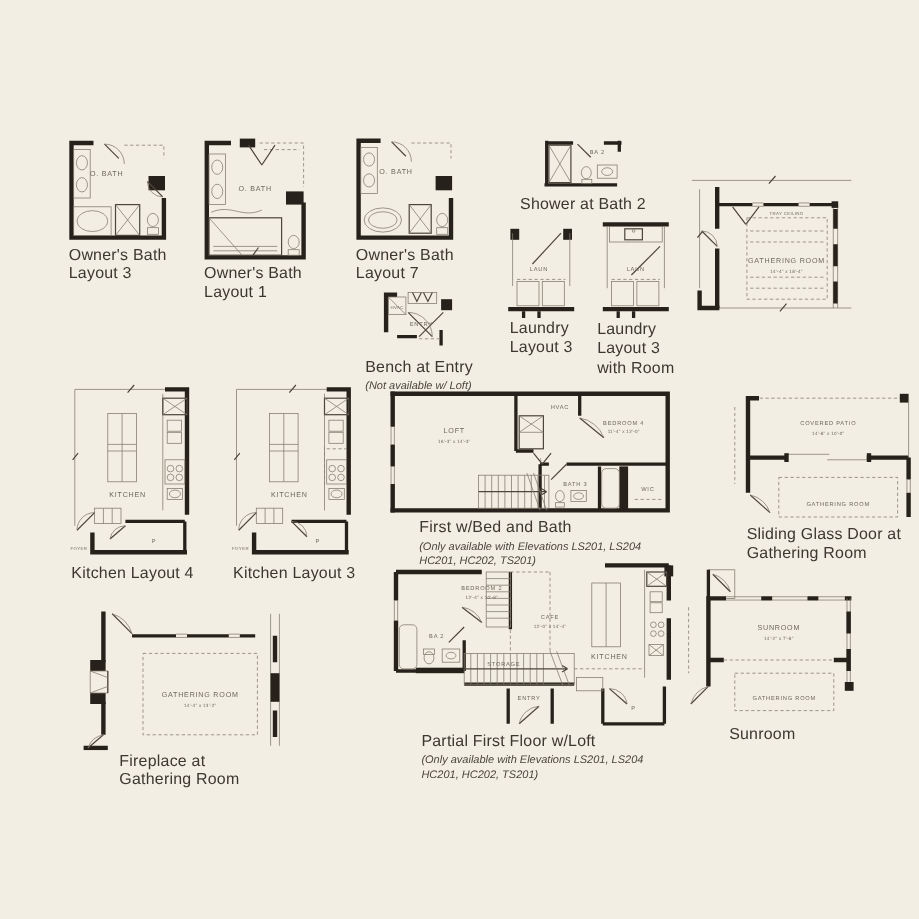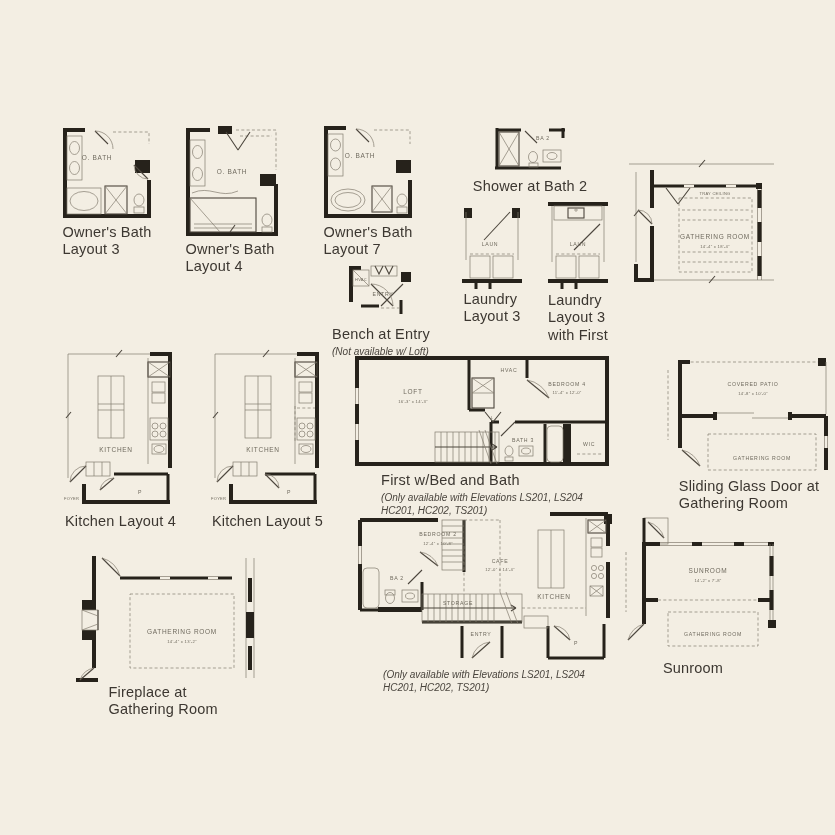--- a/index.html
+++ b/index.html
@@ -74,21 +74,21 @@
         <rect class="mid" x="10" y="74" width="66" height="34"></rect>
         <path class="thin" d="M14 100 H72 M14 104 H72 M10 74 L40 108"></path>
         <ellipse class="thin" cx="87" cy="96" rx="5" ry="6"></ellipse>
           <rect class="thin" x="82" y="103" width="10" height="5"></rect>
         <path class="mid" d="M50 108 l5 -7"></path>
       </g>
       <text class="rm" x="52" y="50" text-anchor="middle">O. BATH</text>
     </svg>
     <figcaption>
       <span class="cl">Owner's Bath</span>
-      <span class="cl">Layout 4</span>
+      <span class="cl">Layout 1</span>
     </figcaption>
   </figure>
 
   <figure class="plan" style="left:309px; top:122px; width:118px;">
     <svg width="100" height="100" viewBox="0 0 100 100">
       <g>
         <path class="wall" d="M8 6 H28 M8 4 V96 M6 94 H92 M92 96 V58"></path>
         <rect class="fill" x="78" y="38" width="15" height="13"></rect>
       </g>
       <g>
@@ -198,21 +198,21 @@
         <path class="mid" d="M54 26 L28 52"></path>
         <path class="thin dash" d="M10 56 H54"></path>
         <rect class="thin" x="10" y="58" width="20" height="22"></rect>
           <rect class="thin" x="33" y="58" width="20" height="22"></rect>
       </g>
       <text class="sm" x="32" y="48" text-anchor="middle">LAUN</text>
     </svg>
     <figcaption>
       <span class="cl">Laundry</span>
       <span class="cl">Layout 3</span>
-      <span class="cl">with First</span>
+      <span class="cl">with Room</span>
     </figcaption>
   </figure>
 
   <figure class="plan" style="left:308px; top:262px; width:146px;">
     <svg width="72" height="62" viewBox="0 0 72 62">
       <g>
         <path class="wall" d="M6 4 V40 M6 6 H16"></path>
         <rect class="fill" x="56" y="10" width="10" height="10"></rect>
         <path class="w3" d="M16 44 H34 M56 38 V52"></path>
         <path class="thin dash" d="M36 46 H56"></path>
@@ -304,21 +304,21 @@
         <path class="mid" d="M60 128 L74 142"></path>
           <path class="thin" d="M74 142 A14 14 0 0 0 60 128"></path>
         <path class="mid" d="M28 120 L12 136"></path>
           <path class="thin" d="M12 136 A16 16 0 0 1 28 120"></path>
       </g>
       <text class="rm" x="58" y="106" text-anchor="middle">KITCHEN</text>
       <text class="sm" x="84" y="148" text-anchor="middle">P</text>
       <text class="xs" x="6" y="154" text-anchor="start">FOYER</text>
     </svg>
     <figcaption>
-      <span class="cl">Kitchen Layout 5</span>
+      <span class="cl">Kitchen Layout 3</span>
     </figcaption>
   </figure>
 
   <figure class="plan" style="left:351px; top:352px; width:262px;">
     <svg width="262" height="118" viewBox="0 0 262 118">
       <g>
         <path class="wall" d="M4 6 H258 M4 112 H258 M256 4 V114"></path>
         <path class="wall" d="M6 4 V36 M6 52 V72 M6 88 V114"></path>
         <path class="thin" d="M4.5 36 V52 M7.5 36 V52 M4.5 72 V88 M7.5 72 V88"></path>
         <path class="w3" d="M118 6 V58 M118 58 H134 M176 6 V26"></path>
@@ -468,20 +468,21 @@
       <text class="dims" x="88" y="38.5" text-anchor="middle">12'-4" x 10'-8"</text>
       <text class="sm" x="47" y="74" text-anchor="middle">BA 2</text>
       <text class="sm" x="150" y="57" text-anchor="middle">CAFE</text>
       <text class="dims" x="150" y="65" text-anchor="middle">12'-0" x 14'-4"</text>
       <text class="sm" x="108" y="99" text-anchor="middle">STORAGE</text>
       <text class="sm" x="131" y="130" text-anchor="middle">ENTRY</text>
       <text class="rm" x="204" y="93" text-anchor="middle">KITCHEN</text>
       <text class="sm" x="226" y="139" text-anchor="middle">P</text>
     </svg>
     <figcaption>
+      <span class="cl">Partial First Floor w/Loft</span>
       <span class="note">(Only available with Elevations LS201, LS204</span>
       <span class="note" style="margin-top:0">HC201, HC202, TS201)</span>
     </figcaption>
   </figure>
 
   <figure class="plan" style="left:604px; top:516px; width:178px;">
     <svg width="178" height="142" viewBox="0 0 178 142">
       <g>
         <rect class="thin" x="40" y="2" width="24" height="26"></rect>
         <path class="w3" d="M40 2 V28"></path>

